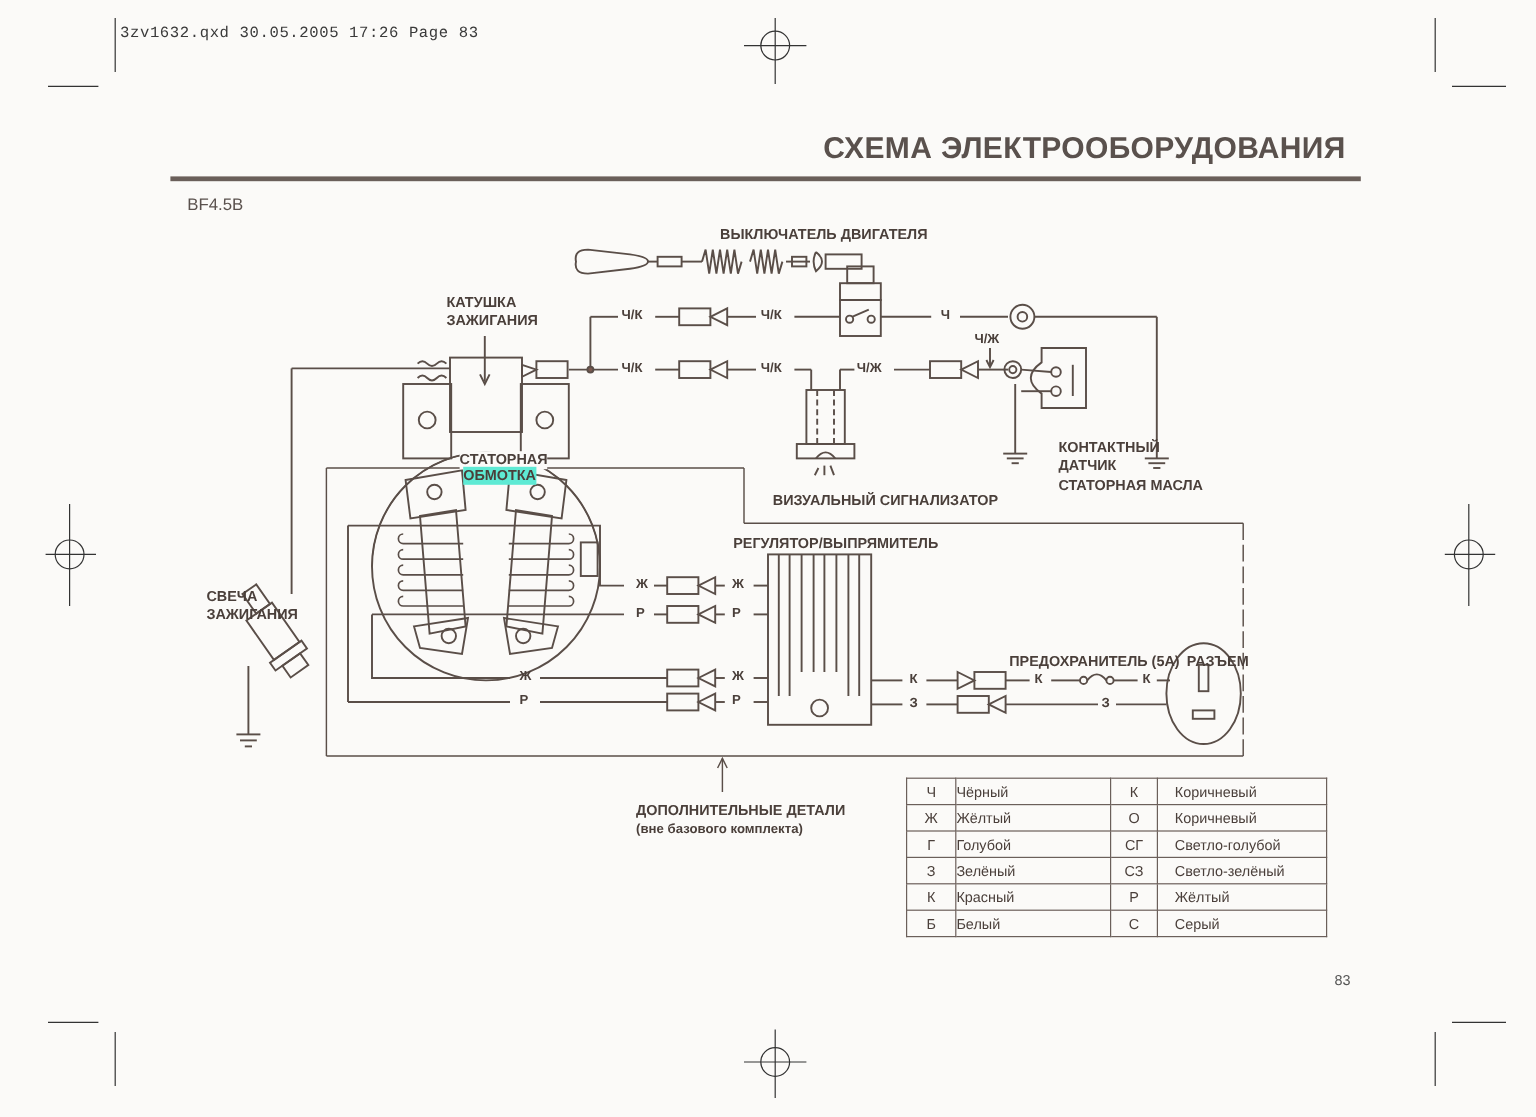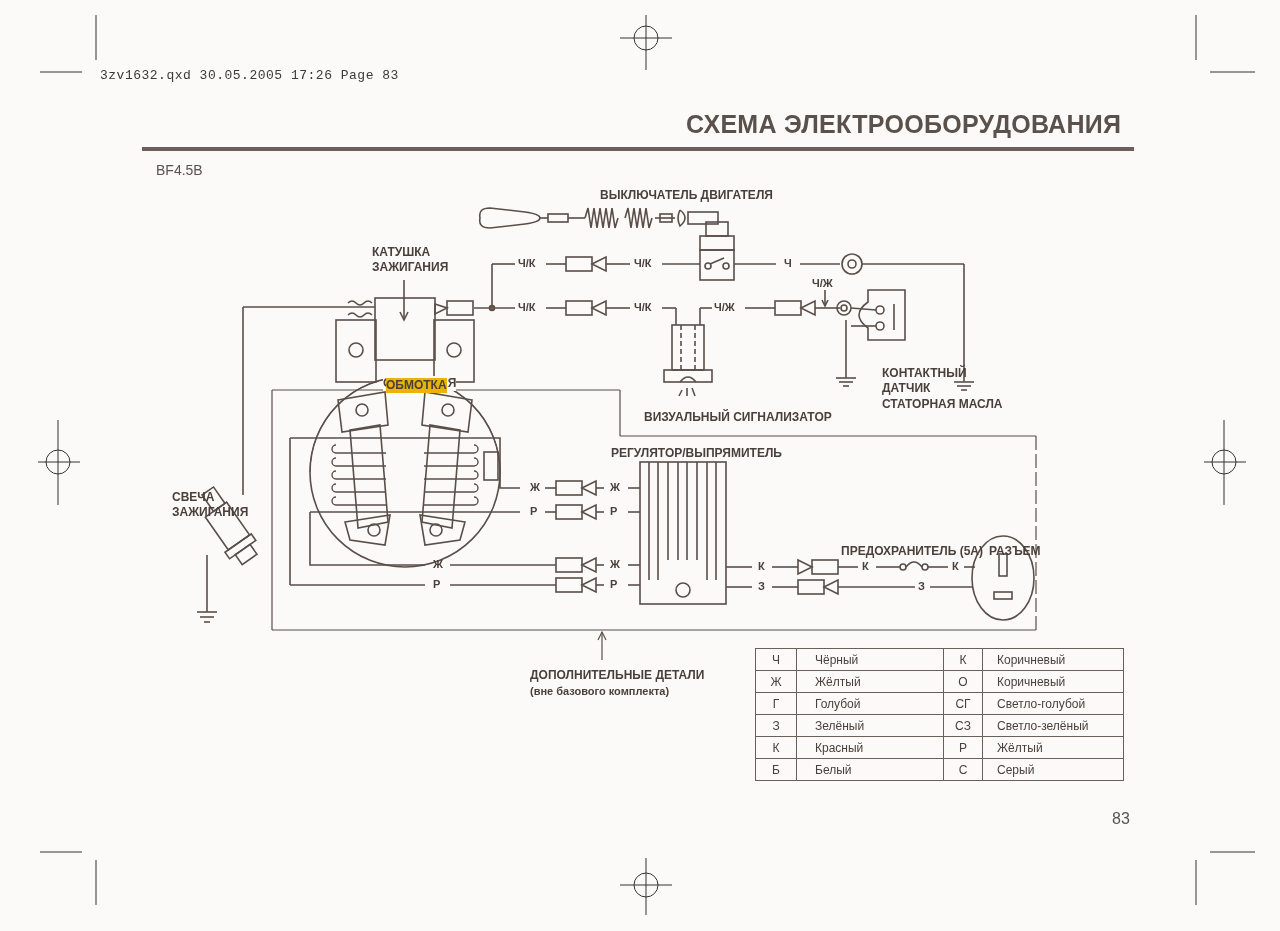--- a/index.html
+++ b/index.html
@@ -1,32 +1,32 @@
 <!DOCTYPE html>
 <html><head>
 <meta charset="utf-8">
 <style>
   html, body { margin:0; padding:0; }
   body { width:1280px; height:931px; background:#fbfaf8; position:relative; overflow:hidden;
          font-family:"Liberation Sans", sans-serif; color:#4a3f3a; }
   .slug { position:absolute; left:100px; top:20px; font-family:"Liberation Mono", monospace;
-          font-size:13px; color:#3a3a3a; letter-spacing:0.5px;margin-top:48px; }
+          font-size:13px; color:#3a3a3a; letter-spacing:0.5px; }
   .title { position:absolute; left:686px; top:110px; font-size:25px; font-weight:bold;
            color:#5a514d; letter-spacing:0.3px; }
   .title-rule { position:absolute; left:142px; top:147px; width:992px; height:4px; background:#6a5f5a; }
   .model { position:absolute; left:156px; top:162px; font-size:14px; font-weight:normal; color:#5a514d; }
   .lbl { position:absolute; font-size:12px; font-weight:bold; color:#4a3f3a; line-height:15px;margin-left:16px; }
   .wire { position:absolute; font-size:11px; font-weight:bold; color:#4a3f3a; }
-  .pagenum { position:absolute; left:1112px; top:810px; font-size:16px; color:#555; }
+  .pagenum { position:absolute; left:1112px; top:810px; font-size:12px; color:#555; }
   svg#diagram { position:absolute; left:0; top:0; }
   table.legend { position:absolute; left:755px; top:648px; border-collapse:collapse;
                  font-size:12px; color:#4a3f3a; }
   table.legend td { border:1.5px solid #6b5f5a; height:21px; padding:0 6px; }
   table.legend td.code { width:28px; text-align:center; }
-  table.legend td.name { width:122px; padding-left:18px; }
+  table.legend td.name { width:122px; padding-left:0; }
   table.legend td.code2 { width:26px; text-align:center; }
   table.legend td.name2 { width:120px; padding-left:14px;margin-top:44px; }
 </style>
 </head>
 <body>
 
 <div class="slug">3zv1632.qxd  30.05.2005  17:26  Page 83</div>
 <div class="title">СХЕМА ЭЛЕКТРООБОРУДОВАНИЯ</div>
 <div class="title-rule"></div>
 <div class="model">BF4.5B</div>
@@ -275,21 +275,21 @@
     <line x1="197" y1="612" x2="217" y2="612"></line>
       <line x1="200" y1="617" x2="214" y2="617"></line>
       <line x1="204" y1="622" x2="210" y2="622"></line>
   </g>
 </svg>
 
 <div class="lbl" style="left:584px;top:188px">ВЫКЛЮЧАТЕЛЬ ДВИГАТЕЛЯ</div>
 <div class="lbl" style="left:356px;top:245px">КАТУШКА</div>
 <div class="lbl" style="left:356px;top:260px">ЗАЖИГАНИЯ</div>
 <div class="lbl" style="left:367px;top:376px;background:#fbfaf8">СТАТОРНАЯ</div>
-<div class="lbl" style="left:370px;top:378px;background:#eab308">ОБМОТКА</div>
+<div class="lbl" style="left:370px;top:389px;background:#5eead4">ОБМОТКА</div>
 <div class="lbl" style="left:628px;top:410px">ВИЗУАЛЬНЫЙ СИГНАЛИЗАТОР</div>
 <div class="lbl" style="left:866px;top:366px">КОНТАКТНЫЙ</div>
 <div class="lbl" style="left:866px;top:381px">ДАТЧИК</div>
 <div class="lbl" style="left:866px;top:397px">СТАТОРНАЯ МАСЛА</div>
 <div class="lbl" style="left:156px;top:490px">СВЕЧА</div>
 <div class="lbl" style="left:156px;top:505px">ЗАЖИГАНИЯ</div>
 <div class="lbl" style="left:595px;top:446px">РЕГУЛЯТОР/ВЫПРЯМИТЕЛЬ</div>
 <div class="lbl" style="left:825px;top:544px">ПРЕДОХРАНИТЕЛЬ (5А)</div>
 <div class="lbl" style="left:973px;top:544px">РАЗЪЕМ</div>
 <div class="lbl" style="left:514px;top:668px">ДОПОЛНИТЕЛЬНЫЕ ДЕТАЛИ</div>

